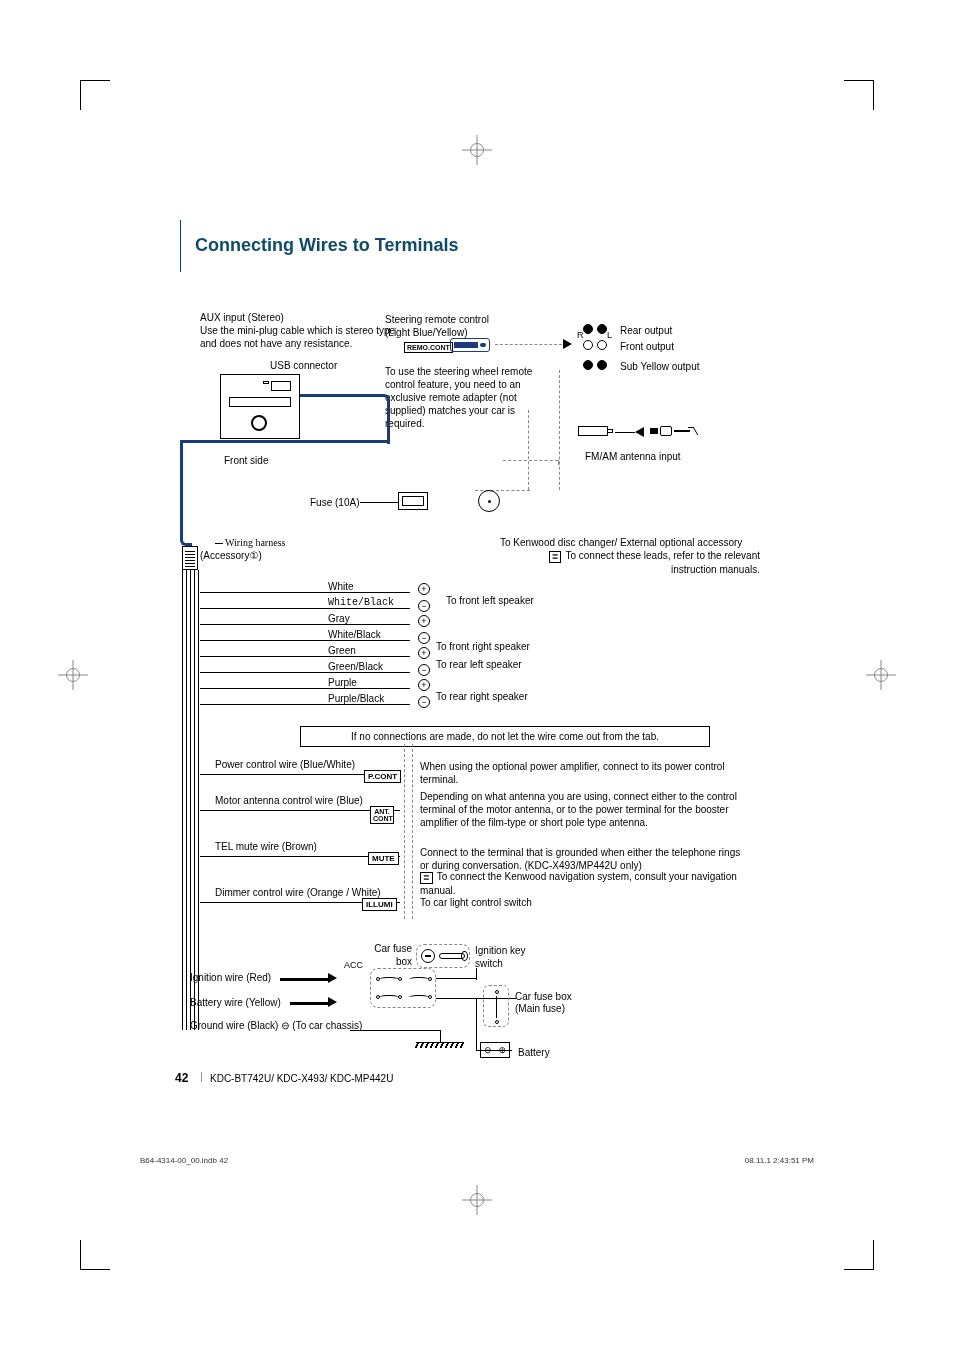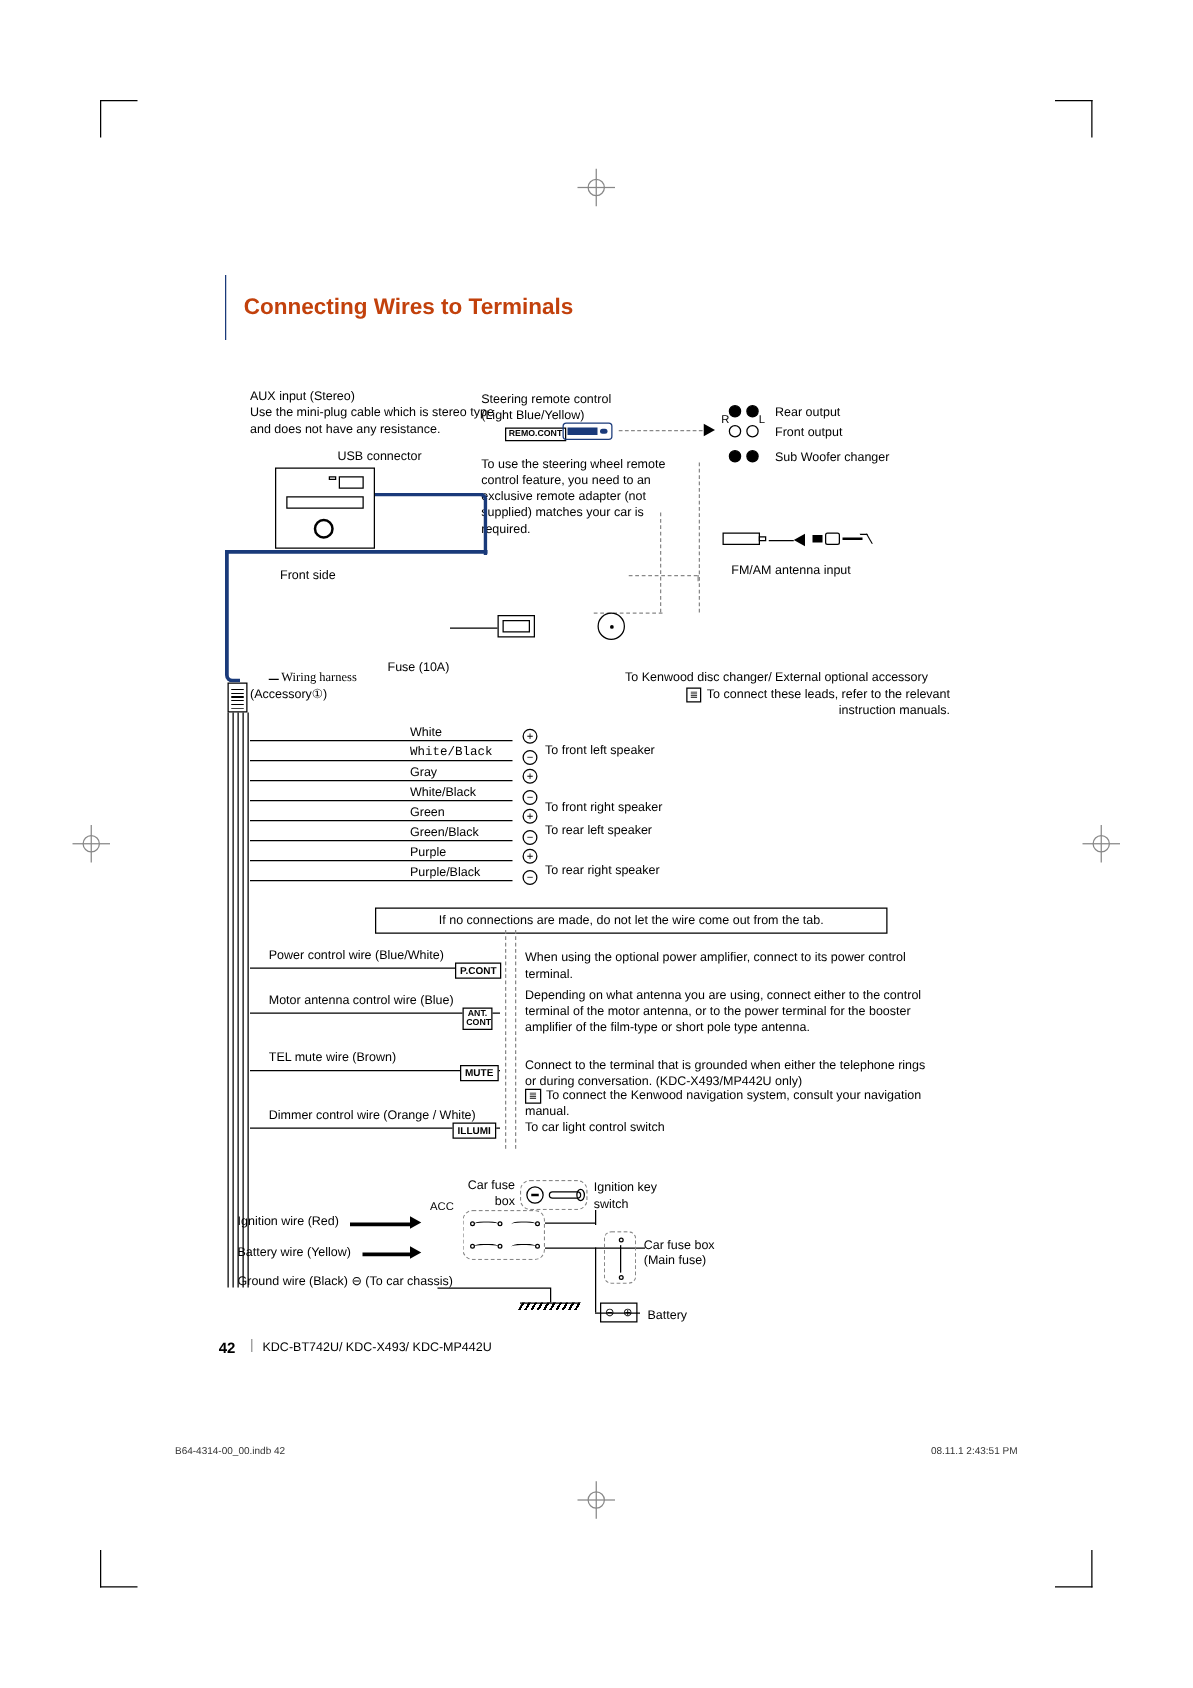--- a/index.html
+++ b/index.html
@@ -25,21 +25,21 @@
   .crosshair { position: absolute; width: 20px; height: 20px; }
   .crosshair::before { content:""; position:absolute; left:50%; top:-5px; bottom:-5px; width:1px; background:#888; transform:translateX(-50%);}
   .crosshair::after { content:""; position:absolute; top:50%; left:-5px; right:-5px; height:1px; background:#888; transform:translateY(-50%);}
   .crosshair .c { position:absolute; left:50%; top:50%; width:14px; height:14px; border:1px solid #888; border-radius:50%; transform:translate(-50%,-50%);}
   .page-title {
     position: absolute;
     top: 235px;
     left: 195px;
     font-size: 18px;
     font-weight: bold;
-    color: #c2410c;
+    color: #0c4a6e;
   }
   .sep-line {
     position: absolute;
     top: 220px;
     left: 180px;
     width: 1px;
     height: 52px;
     background: #1a3a7a;
   }
   .label { position: absolute; font-size: 10px; line-height: 1.3; }
@@ -113,21 +113,21 @@
 <div class="label" style="top:359px;left:270px;">USB connector</div>
 
 <div class="headunit-rect" style="top:374px;left:220px;width:80px;height:65px;">
   <div style="position:absolute;top:40px;left:30px;width:16px;height:16px;border:2px solid #000;border-radius:50%;"></div>
   <div style="position:absolute;top:6px;left:50px;width:20px;height:10px;border:1px solid #000;"></div>
   <div style="position:absolute;top:6px;left:42px;width:6px;height:3px;border:1px solid #000;"></div>
   <div style="position:absolute;top:22px;left:8px;right:8px;height:10px;border:1px solid #000;"></div>
 </div>
 <div class="label" style="top:454px;left:224px;">Front side</div>
 
-<div class="label" style="top:496px;left:310px;margin-top:32px;">Fuse (10A)</div>
+<div class="label" style="top:496px;left:310px;">Fuse (10A)</div>
 <div class="line-h" style="top:502px;left:360px;width:38px;"></div>
 <div class="box" style="top:492px;left:398px;width:30px;height:18px;">
   <div style="position:absolute;inset:3px;border:1px solid #000;"></div>
 </div>
 
 <div class="label" style="top:313px;left:385px;width:160px;">Steering remote control</div>
 <div class="label" style="top:326px;left:385px;width:160px;">(Light Blue/Yellow)</div>
 <div class="wire-tag mini" style="top:342px;left:404px;">REMO.CONT</div>
 <div style="position:absolute;top:338px;left:450px;width:40px;height:14px;border:1px solid #1a3a7a;border-radius:3px;">
   <div style="position:absolute;left:3px;top:3px;width:24px;height:6px;background:#1a3a7a;"></div>
@@ -142,21 +142,21 @@
   <div class="label" style="top:8px;left:2px;font-size:9px;">R</div>
   <div class="label" style="top:8px;left:32px;font-size:9px;">L</div>
   <div class="jack-dot filled" style="top:2px;left:8px;"></div>
   <div class="jack-dot filled" style="top:2px;left:22px;"></div>
   <div class="jack-dot" style="top:18px;left:8px;"></div>
   <div class="jack-dot" style="top:18px;left:22px;"></div>
   <div class="jack-dot filled" style="top:38px;left:8px;"></div>
   <div class="jack-dot filled" style="top:38px;left:22px;"></div>
   <div class="label" style="top:2px;left:45px;">Rear output</div>
   <div class="label" style="top:18px;left:45px;">Front output</div>
-  <div class="label" style="top:38px;left:45px;">Sub Woofer changer</div>
+  <div class="label" style="top:38px;left:45px;">Sub Yellow output</div>
 </div>
 
 <div style="position:absolute;top:426px;left:578px;width:30px;height:10px;border:1px solid #000;">
   <div style="position:absolute;right:-6px;top:2px;width:6px;height:4px;border:1px solid #000;"></div>
 </div>
 <div class="line-h" style="top:432px;left:615px;width:20px;"></div>
 <div class="arrow-l" style="top:427px;left:635px;"></div>
 <div style="position:absolute;top:425px;left:650px;width:40px;height:12px;">
   <div style="position:absolute;left:0;top:3px;width:8px;height:6px;background:#000;"></div>
   <div style="position:absolute;left:10px;top:1px;width:12px;height:10px;border:1px solid #000;border-radius:2px;"></div>
@@ -195,21 +195,21 @@
   <div class="line-v" style="top:0;left:12px;height:460px;"></div>
   <div class="line-v" style="top:0;left:16px;height:460px;"></div>
 </div>
 
 <div class="label" style="top:580px;left:328px;">White</div>
 <div class="line-h" style="top:592px;left:200px;width:210px;"></div>
 <div class="label" style="top:596px;left:328px;font-family:Liberation Mono, monospace;">White/Black</div>
 <div class="line-h" style="top:608px;left:200px;width:210px;"></div>
 <div class="polarity" style="top:583px;left:418px;">+</div>
 <div class="polarity" style="top:600px;left:418px;">−</div>
-<div class="label" style="top:594px;left:436px;">To front left speaker</div>
+<div class="label" style="top:594px;left:446px;">To front left speaker</div>
 
 <div class="label" style="top:612px;left:328px;">Gray</div>
 <div class="line-h" style="top:624px;left:200px;width:210px;"></div>
 <div class="label" style="top:628px;left:328px;">White/Black</div>
 <div class="line-h" style="top:640px;left:200px;width:210px;"></div>
 <div class="polarity" style="top:615px;left:418px;">+</div>
 <div class="polarity" style="top:632px;left:418px;">−</div>
 <div class="label" style="top:640px;left:436px;">To front right speaker</div>
 
 <div class="label" style="top:644px;left:328px;">Green</div>

